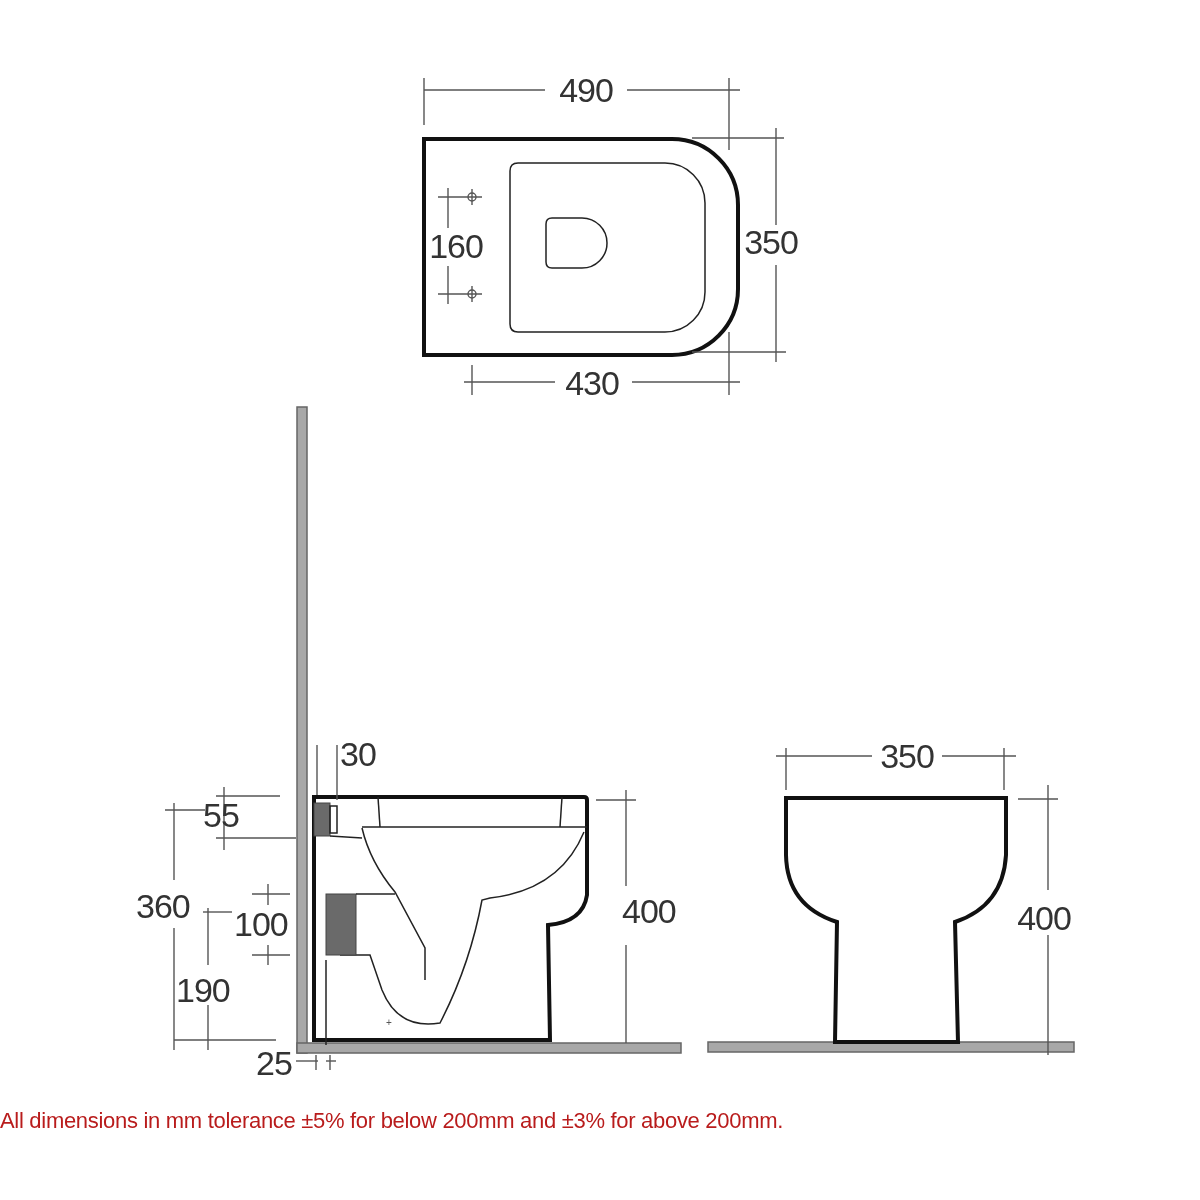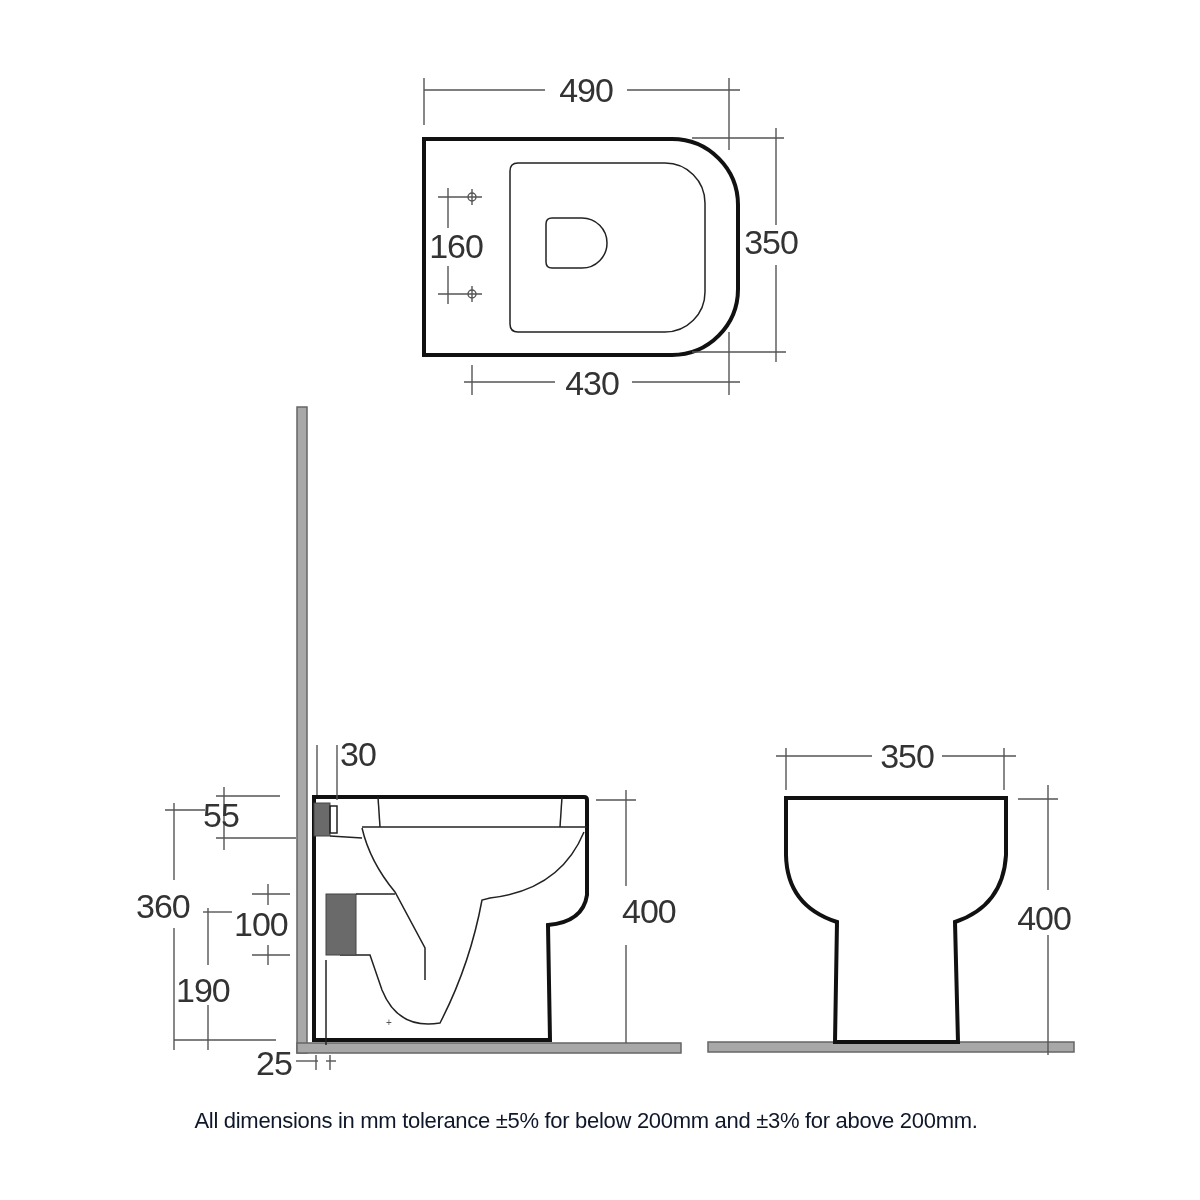--- a/index.html
+++ b/index.html
@@ -1,19 +1,19 @@
 <!DOCTYPE html>
 <html><head>
 <meta charset="utf-8">
 <style>
   html, body { margin:0; padding:0; background:#ffffff; }
   body { width:1200px; height:1200px; position:relative; overflow:hidden; font-family:"Liberation Sans", sans-serif; }
   svg.drawing { position:absolute; left:0; top:0; width:1200px; height:1200px; }
   .dim-text { font-family:"Liberation Sans", sans-serif; font-size:34px; fill:#333333; letter-spacing:-1px; }
-  .note { position:absolute; left:0; top:1108px; width:1172px; text-align:center; font-family:"Liberation Sans", sans-serif; font-size:22px; color:#0f172a; letter-spacing:-0.3px; }
+  .note { position:absolute; left:0; top:1108px; width:1172px; font-family:"Liberation Sans", sans-serif; font-size:22px; color:#b91c1c; letter-spacing:-0.3px; }
   .dl { stroke:#555555; stroke-width:1.4; fill:none; }
   .outline { stroke:#111111; stroke-width:4; fill:#ffffff; }
   .thin { stroke:#222222; stroke-width:1.5; fill:none; }
   .wall { fill:#a8a8a8; stroke:#666666; stroke-width:1.5; }
   .pipe { fill:#6a6a6a; stroke:#444444; stroke-width:1; }
 </style>
 </head>
 <body>
 
 <svg class="drawing" viewBox="0 0 1200 1200" xmlns="http://www.w3.org/2000/svg">

